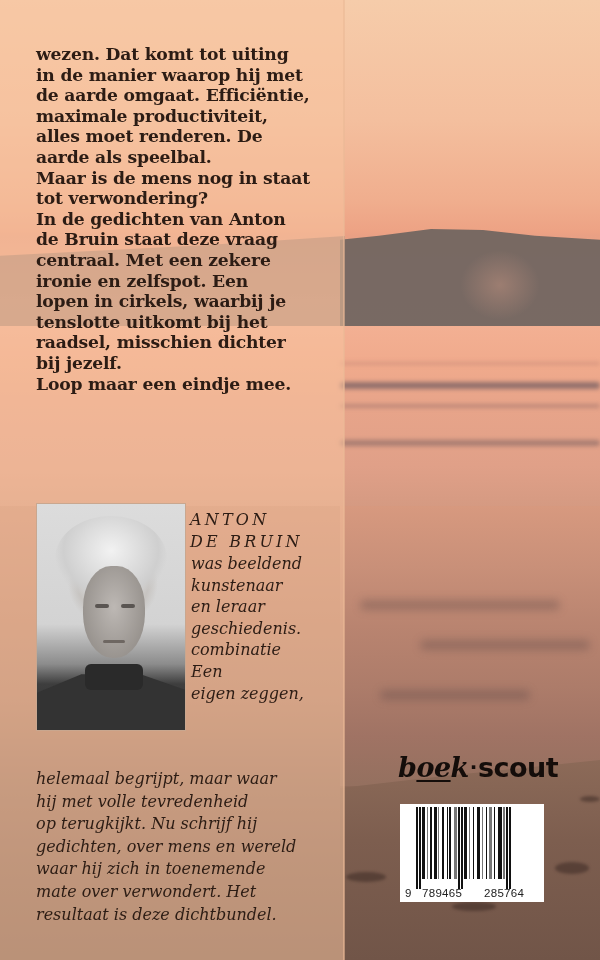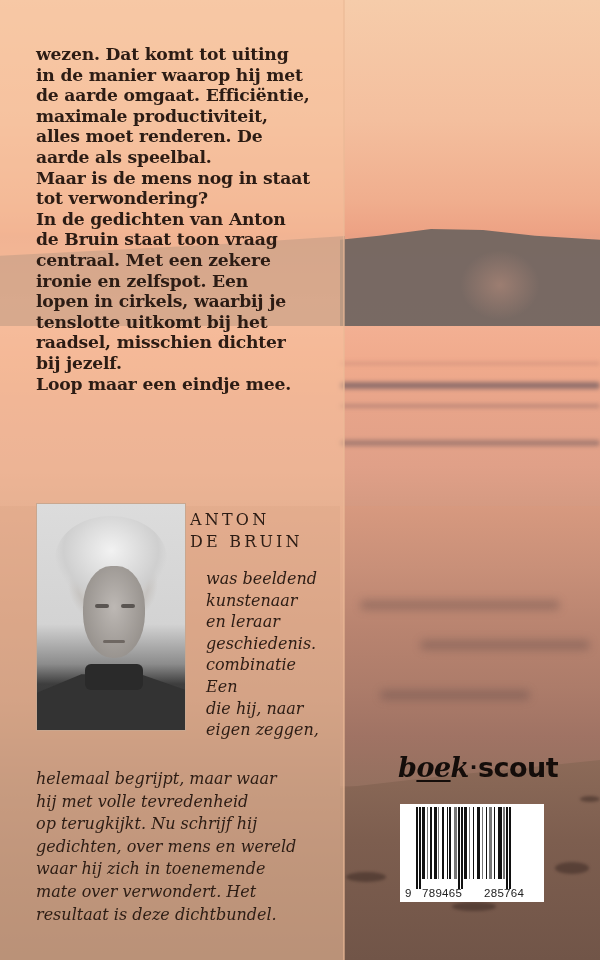--- a/index.html
+++ b/index.html
@@ -50,24 +50,24 @@
   .photo .shoulders { position:absolute; left:0; bottom:0; width:148px; height:62px; background:#333;
     clip-path: polygon(0 40%, 30% 10%, 70% 10%, 100% 35%, 100% 100%, 0 100%); }
   .photo .face { position:absolute; left:46px; top:62px; width:62px; height:92px; border-radius:45% 45% 48% 48%;
     background: radial-gradient(ellipse at 50% 45%, #bdb8b4, #8a8580); }
   .photo .hair { position:absolute; left:18px; top:12px; width:112px; height:86px; border-radius:50% 50% 40% 40%;
     background: radial-gradient(ellipse at 50% 40%, #f2f2f2, #cfcfcf 60%, rgba(200,200,200,0) 72%); }
   .photo .eye { position:absolute; top:100px; width:14px; height:4px; border-radius:2px; background:#5a5552; }
   .photo .mouth { position:absolute; left:66px; top:136px; width:22px; height:3px; background:#6e6762; border-radius:2px; }
   .photo .collar { position:absolute; left:48px; top:160px; width:58px; height:26px; background:#2a2a2a; border-radius:6px; }
 
-  .bio-name { position:absolute; left:190px; top:509px; margin:0; font-family:"DejaVu Serif", serif; 
+  .bio-name { position:absolute; left:190px; top:509px; margin:0; font-family:"DejaVu Serif", serif; font-style:italic;
     font-size:16px; line-height:21.5px; letter-spacing:3.2px; color:#2c1c14; }
   .bio-name span { display:block; }
-  .bio-side { position:absolute; left:190px; top:552px; margin:16px; font-family:"DejaVu Serif", serif; font-style:italic;
+  .bio-side { position:absolute; left:190px; top:552px; margin:1px; font-family:"DejaVu Serif", serif; font-style:italic;
     font-size:16px; line-height:21.6px; color:#2c1c14; }
   .bio-side span { display:block; white-space:nowrap; }
   .bio-full { position:absolute; left:36px; top:768px; margin:0; font-family:"DejaVu Serif", serif; font-style:italic;
     font-size:16px; line-height:22.6px; color:#2c1c14; }
   .bio-full span { display:block; white-space:nowrap; }
 
   .logo { position:absolute; left:398px; top:752px; font-family:"DejaVu Sans", sans-serif; font-size:27px; font-weight:bold;
     color:#140d0a; letter-spacing:-0.5px; white-space:nowrap; }
   .logo .boek { font-family:"DejaVu Serif", serif; font-style:italic; }
   .logo .boek .u { text-decoration:underline; text-decoration-thickness:2px; text-underline-offset:3px; }
@@ -109,21 +109,21 @@
   <p class="blurb">
     <span>wezen. Dat komt tot uiting</span>
     <span>in de manier waarop hij met</span>
     <span>de aarde omgaat. Efficiëntie,</span>
     <span>maximale productiviteit,</span>
     <span>alles moet renderen. De</span>
     <span>aarde als speelbal.</span>
     <span>Maar is de mens nog in staat</span>
     <span>tot verwondering?</span>
     <span>In de gedichten van Anton</span>
-    <span>de Bruin staat toon vraag</span>
+    <span>de Bruin staat deze vraag</span>
     <span>centraal. Met een zekere</span>
     <span>ironie en zelfspot. Een</span>
     <span>lopen in cirkels, waarbij je</span>
     <span>tenslotte uitkomt bij het</span>
     <span>raadsel, misschien dichter</span>
     <span>bij jezelf.</span>
     <span>Loop maar een eindje mee.</span>
   </p>
 
   <div class="photo" title="Black and white portrait of Anton de Bruin">
@@ -141,21 +141,20 @@
     <span>DE BRUIN</span>
   </p>
 
   <p class="bio-side">
     <span>was beeldend</span>
     <span>kunstenaar</span>
     <span>en leraar</span>
     <span>geschiedenis.</span>
     <span>combinatie</span>
     <span>Een</span>
-    <span>die hij, naar</span>
     <span>eigen zeggen,</span>
   </p>
 
   <p class="bio-full">
     <span>helemaal begrijpt, maar waar</span>
     <span>hij met volle tevredenheid</span>
     <span>op terugkijkt. Nu schrijf hij</span>
     <span>gedichten, over mens en wereld</span>
     <span>waar hij zich in toenemende</span>
     <span>mate over verwondert. Het</span>

